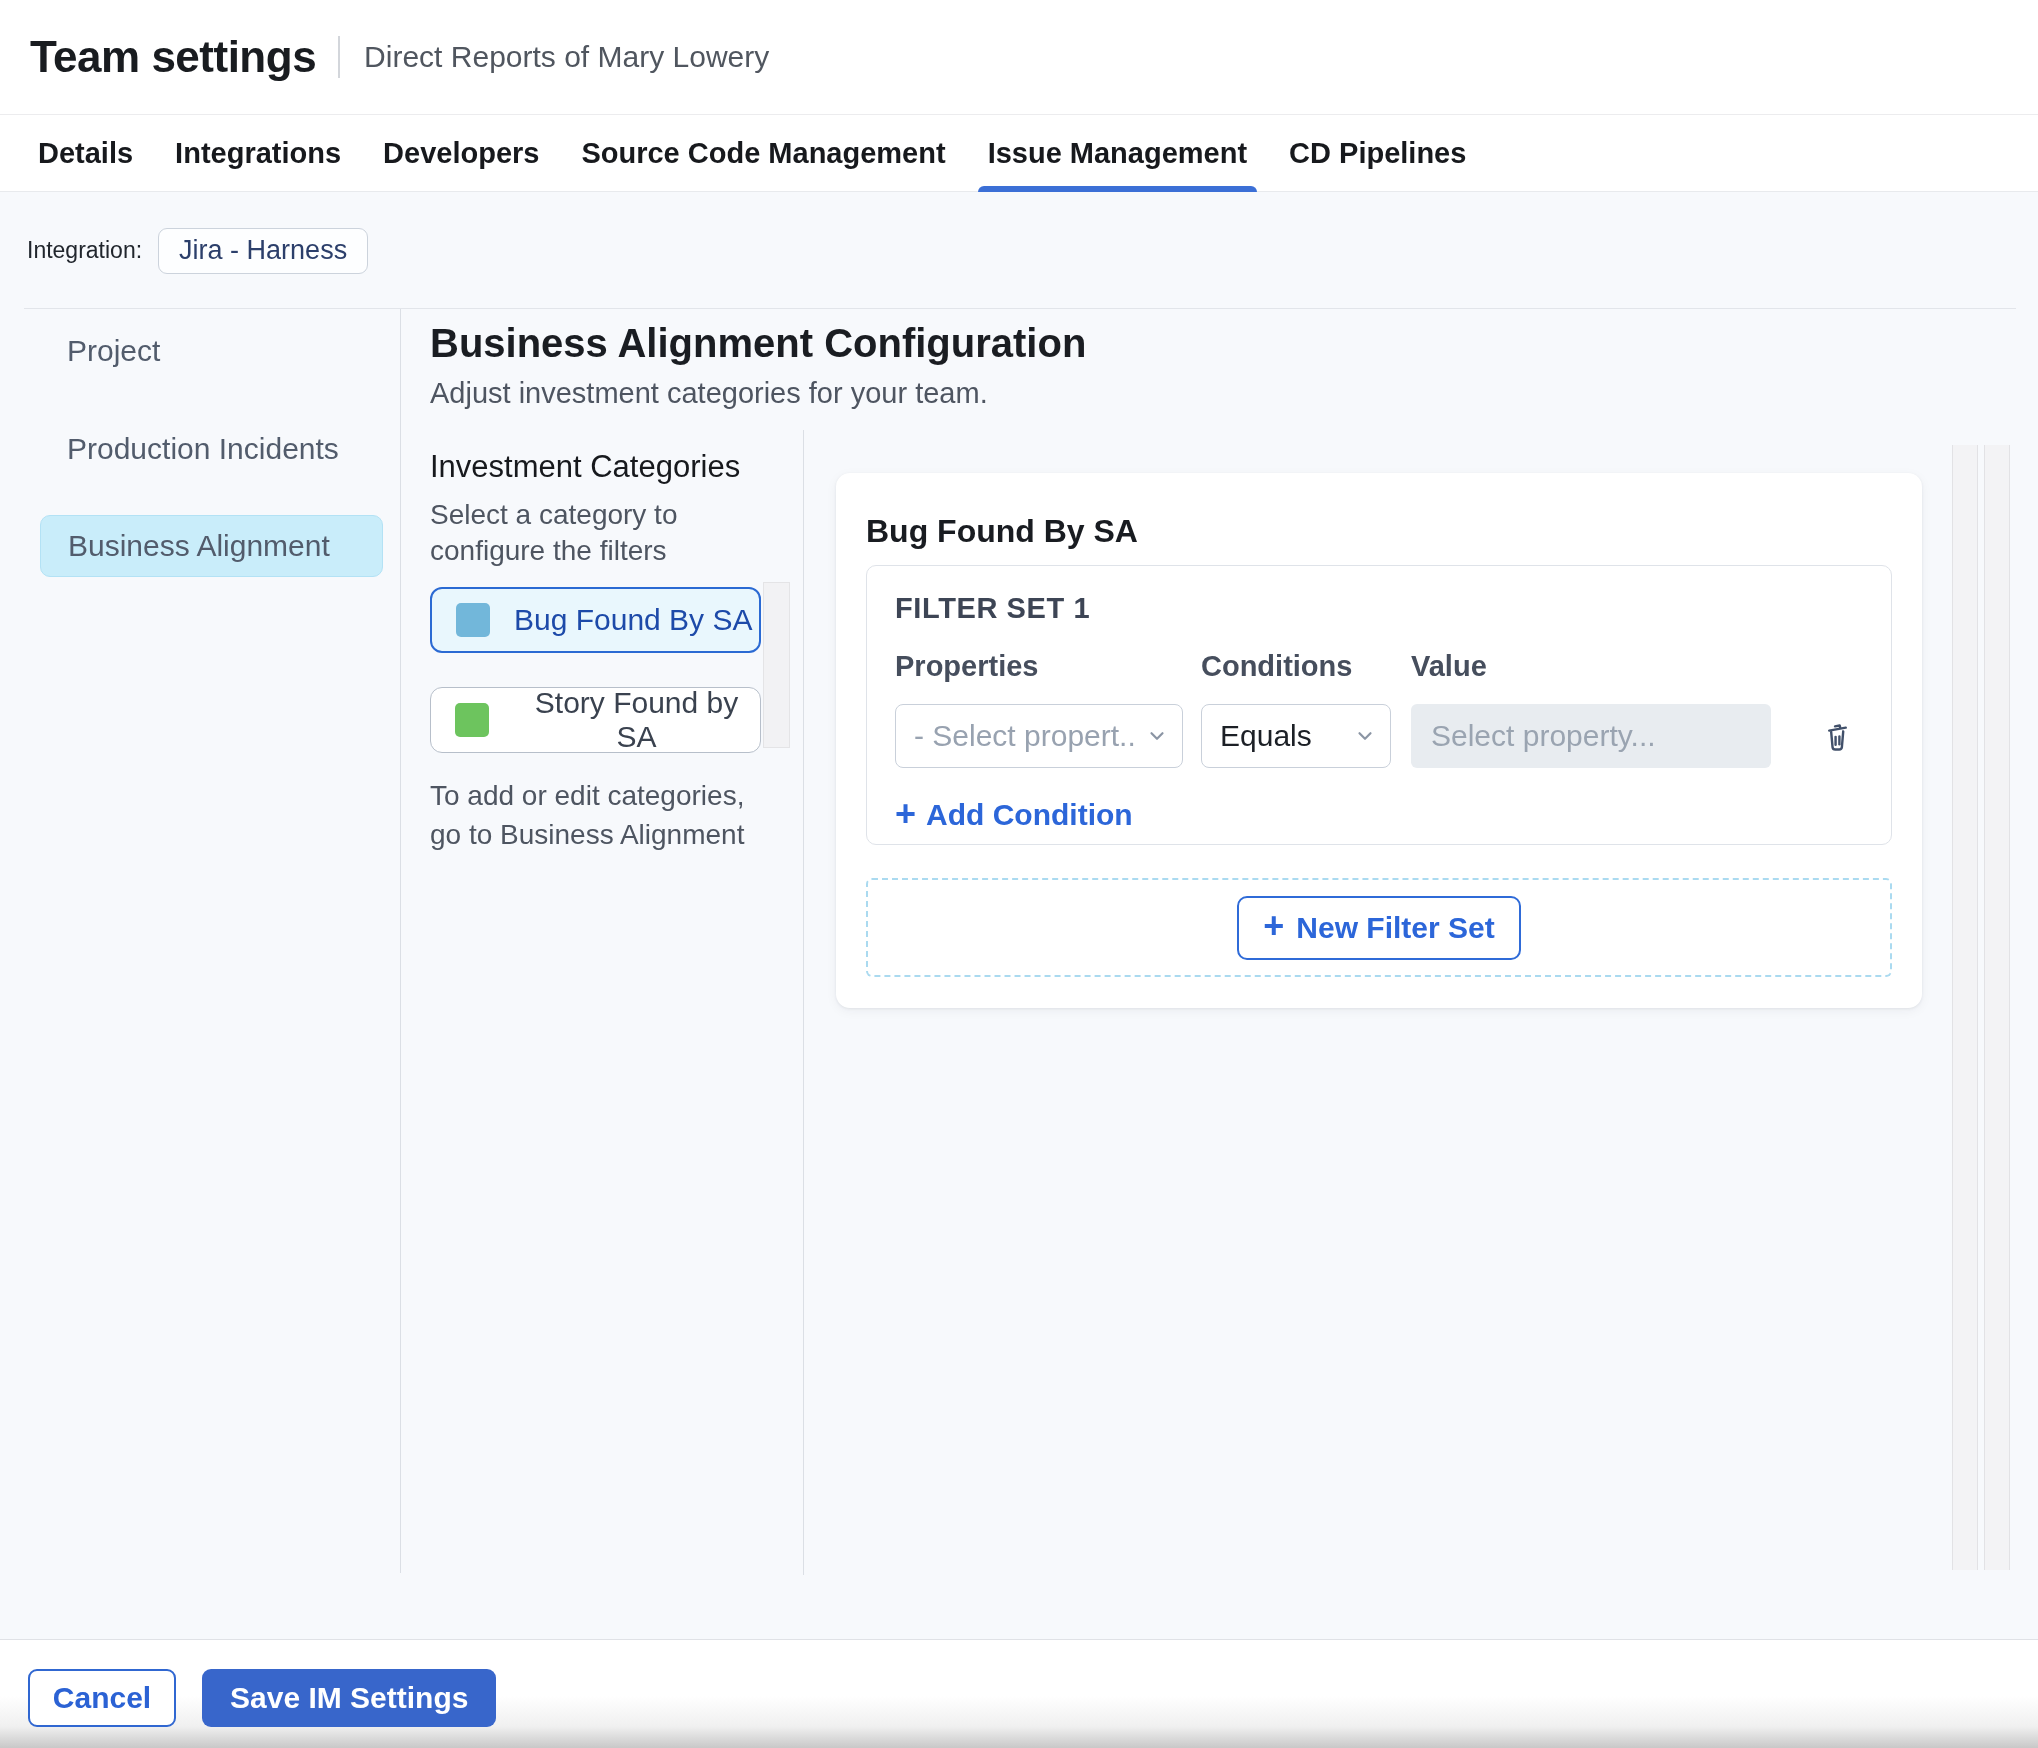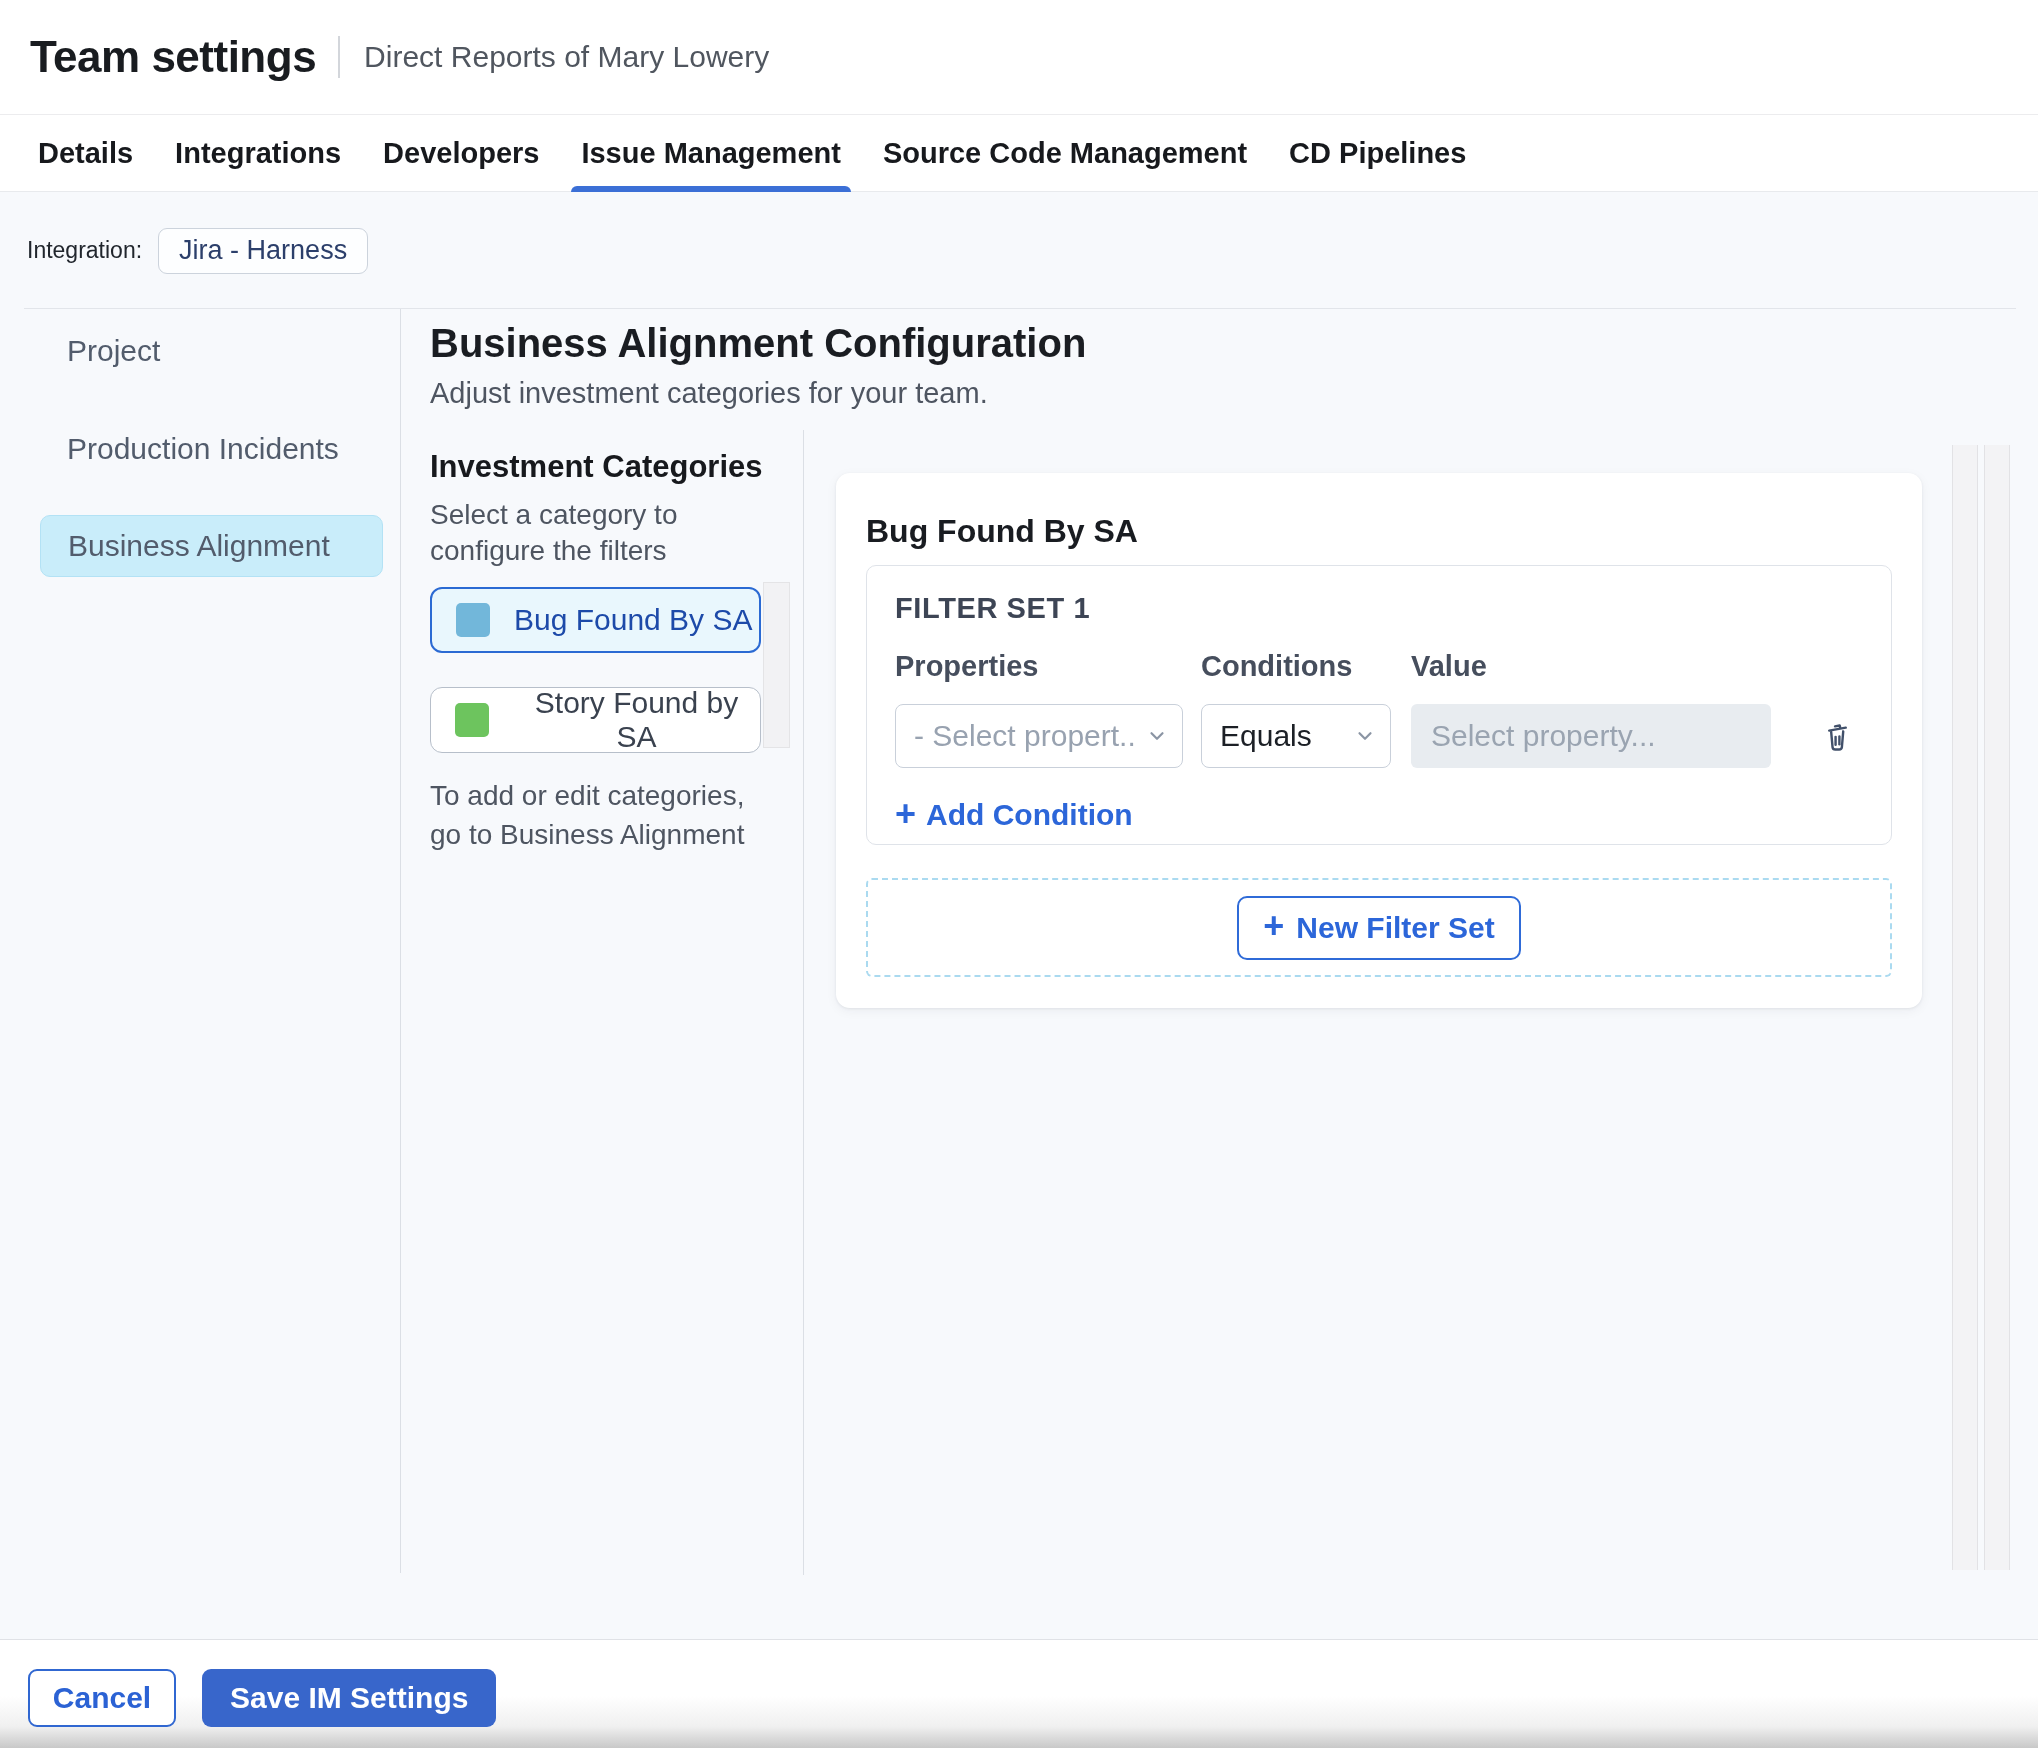--- a/index.html
+++ b/index.html
@@ -34,21 +34,21 @@
   .sidebar { position:absolute; left:0; top:0; width:400px; }
   .side-item { position:absolute; left:40px; width:343px; height:62px; display:flex; align-items:center; padding-left:27px; border-radius:10px; font-size:30px; color:#525c6c; cursor:pointer; }
   .side-item.active { background:#c9edfa; border:1px solid #b3e2f5; }
 
   .main { position:absolute; left:401px; top:0; right:0; bottom:0; }
   .main h2 { position:absolute; left:29px; top:12px; font-size:40px; font-weight:700; color:#1a1d22; }
   .main .sub { position:absolute; left:29px; top:68px; font-size:29px; color:#4e5561; }
 
   
   .categories { position:absolute; left:29px; top:140px; width:372px; }
-  .categories h3 { font-size:31px; font-weight:700; color:#17191d; }
+  .categories h3 { font-size:31px; font-weight:400; color:#17191d; }
   .categories .hint { margin-top:12px; font-size:28px; color:#4e5561; line-height:1.29; width:350px; }
   .cat { margin-top:18px; width:331px; height:66px; display:flex; align-items:center; gap:24px; padding-left:24px; border-radius:12px; background:#fff; border:1px solid #b7bfca; font-size:30px; color:#3a424f; cursor:pointer; font-family:inherit; }
   .cat + .cat { margin-top:34px; }
   .cat.selected { background:#e9f7fd; border:2px solid #2b6ad3; color:#1d4aa9; }
   .swatch { width:34px; height:34px; border-radius:5px; flex:0 0 auto; }
   .cat-scroll { position:absolute; left:333px; top:133px; width:27px; height:166px; background:#f2f2f4; border:1px solid #e4e4e6; }
   .categories .note { margin-top:24px; font-size:28px; color:#4e5561; line-height:1.38; width:345px; }
 
   
   .filter-card { position:absolute; left:435px; top:164px; width:1086px; height:535px; background:#fff; border-radius:14px; box-shadow:0 1px 3px rgba(31,41,55,.08), 0 3px 12px rgba(31,41,55,.05); }
@@ -89,22 +89,22 @@
   <header class="topbar">
     <h1>Team settings</h1>
     <span class="title-divider"></span>
     <span class="subtitle">Direct Reports of Mary Lowery</span>
   </header>
 
   <nav class="tabs">
     <div class="tab">Details</div>
     <div class="tab">Integrations</div>
     <div class="tab">Developers</div>
+    <div class="tab">Source Code Management</div>
     <div class="tab active">Issue Management</div>
-    <div class="tab">Source Code Management</div>
     <div class="tab">CD Pipelines</div>
   </nav>
 
   <div class="integration-bar">
     <span class="integration-label">Integration:</span>
     <button class="chip">Jira - Harness</button>
   </div>
 
   <div class="content">
     <div class="v-divider sidebar-divider"></div>

